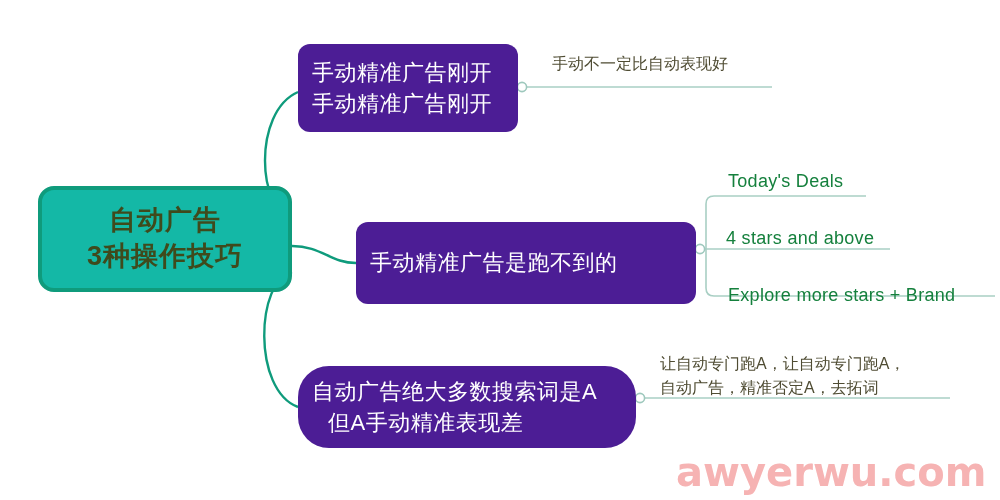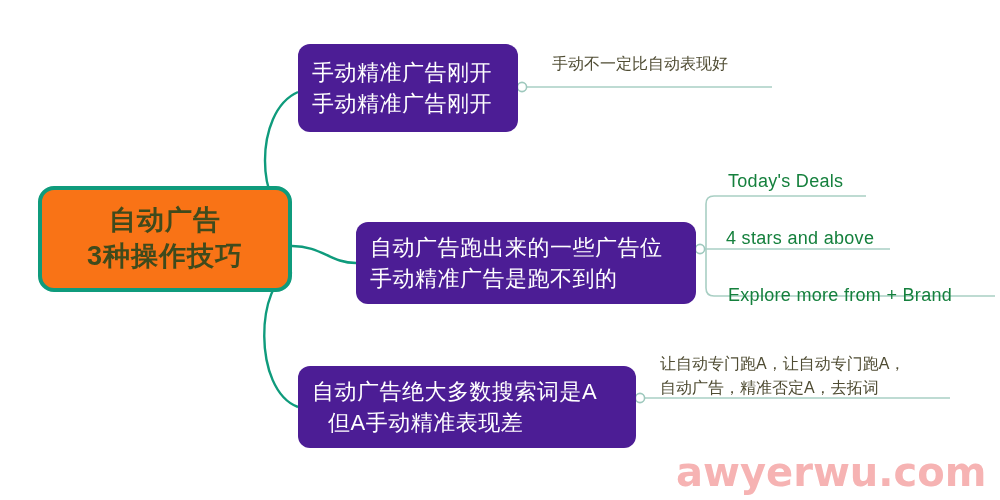--- a/index.html
+++ b/index.html
@@ -24,21 +24,21 @@
     pointer-events: none;
   }
 
   
   .root-node {
     position: absolute;
     left: 38px;
     top: 186px;
     width: 254px;
     height: 106px;
-    background: #f97316;
+    background: #14b8a6;
     border: 4px solid #0f9b7c;
     border-radius: 16px;
     box-sizing: border-box;
     display: flex;
     flex-direction: column;
     align-items: center;
     justify-content: center;
     color: #3f4a1c;
     font-weight: bold;
     font-size: 27px;
@@ -74,20 +74,21 @@
     width: 340px;
     height: 82px;
     align-items: flex-start;
   }
   .topic.t3 {
     left: 298px;
     top: 366px;
     width: 338px;
     height: 82px;
     align-items: flex-start;
+    border-radius: 31px;
   }
   .topic .line { white-space: nowrap; }
   .topic.t3 .line.indent { padding-left: 16px; }
 
   
   .leaf {
     position: absolute;
     color: #4a4a33;
     white-space: nowrap;
   }
@@ -146,34 +147,33 @@
     <span>自动广告</span>
     <span>3种操作技巧</span>
   </div>
 
   <div class="topic t1">
     <span class="line">手动精准广告刚开</span>
     <span class="line">手动精准广告刚开</span>
   </div>
 
   <div class="topic t2">
-    <span class="line">自动广告跑出来的一些广告位</span>
     <span class="line">手动精准广告是跑不到的</span>
   </div>
 
   <div class="topic t3">
     <span class="line">自动广告绝大多数搜索词是A</span>
     <span class="line indent">但A手动精准表现差</span>
   </div>
 
   <div class="leaf cn leaf-l1">手动不一定比自动表现好</div>
 
   <div class="leaf en leaf-e1">Today's Deals</div>
   <div class="leaf en leaf-e2">4 stars and above</div>
-  <div class="leaf en leaf-e3">Explore more from + Brand</div>
+  <div class="leaf en leaf-e3">Explore more stars + Brand</div>
 
   <div class="leaf cn leaf-l2">
     <span class="l">让自动专门跑A，让自动专门跑A，</span>
     <span class="l">自动广告，精准否定A，去拓词</span>
   </div>
 
   <div class="watermark">awyerwu.com</div>
 
 </div>
 

